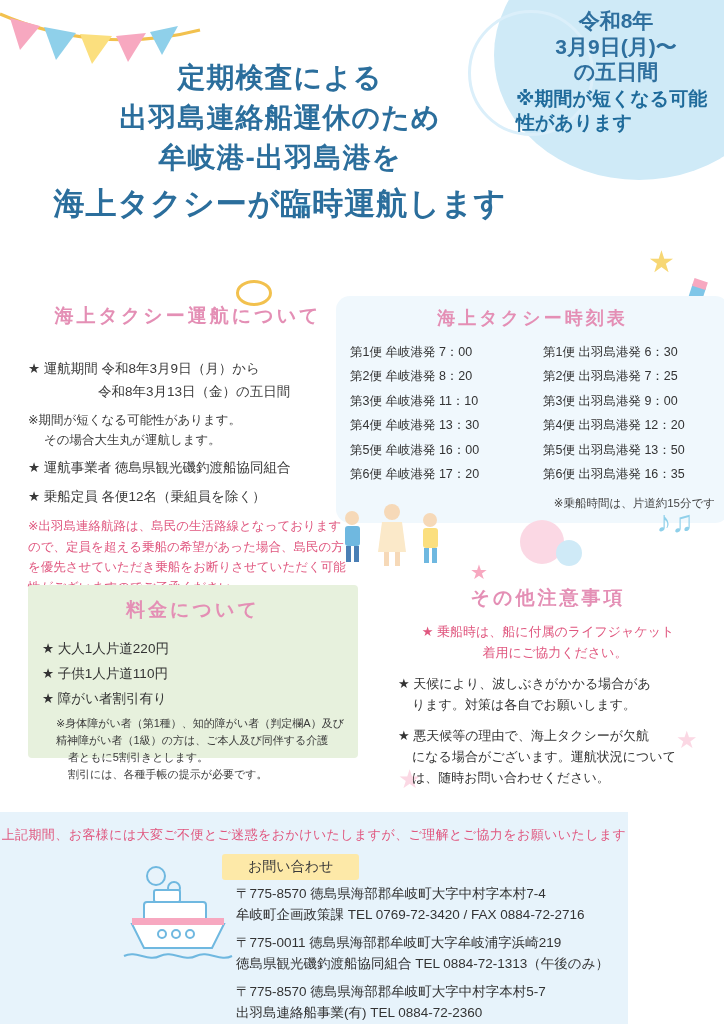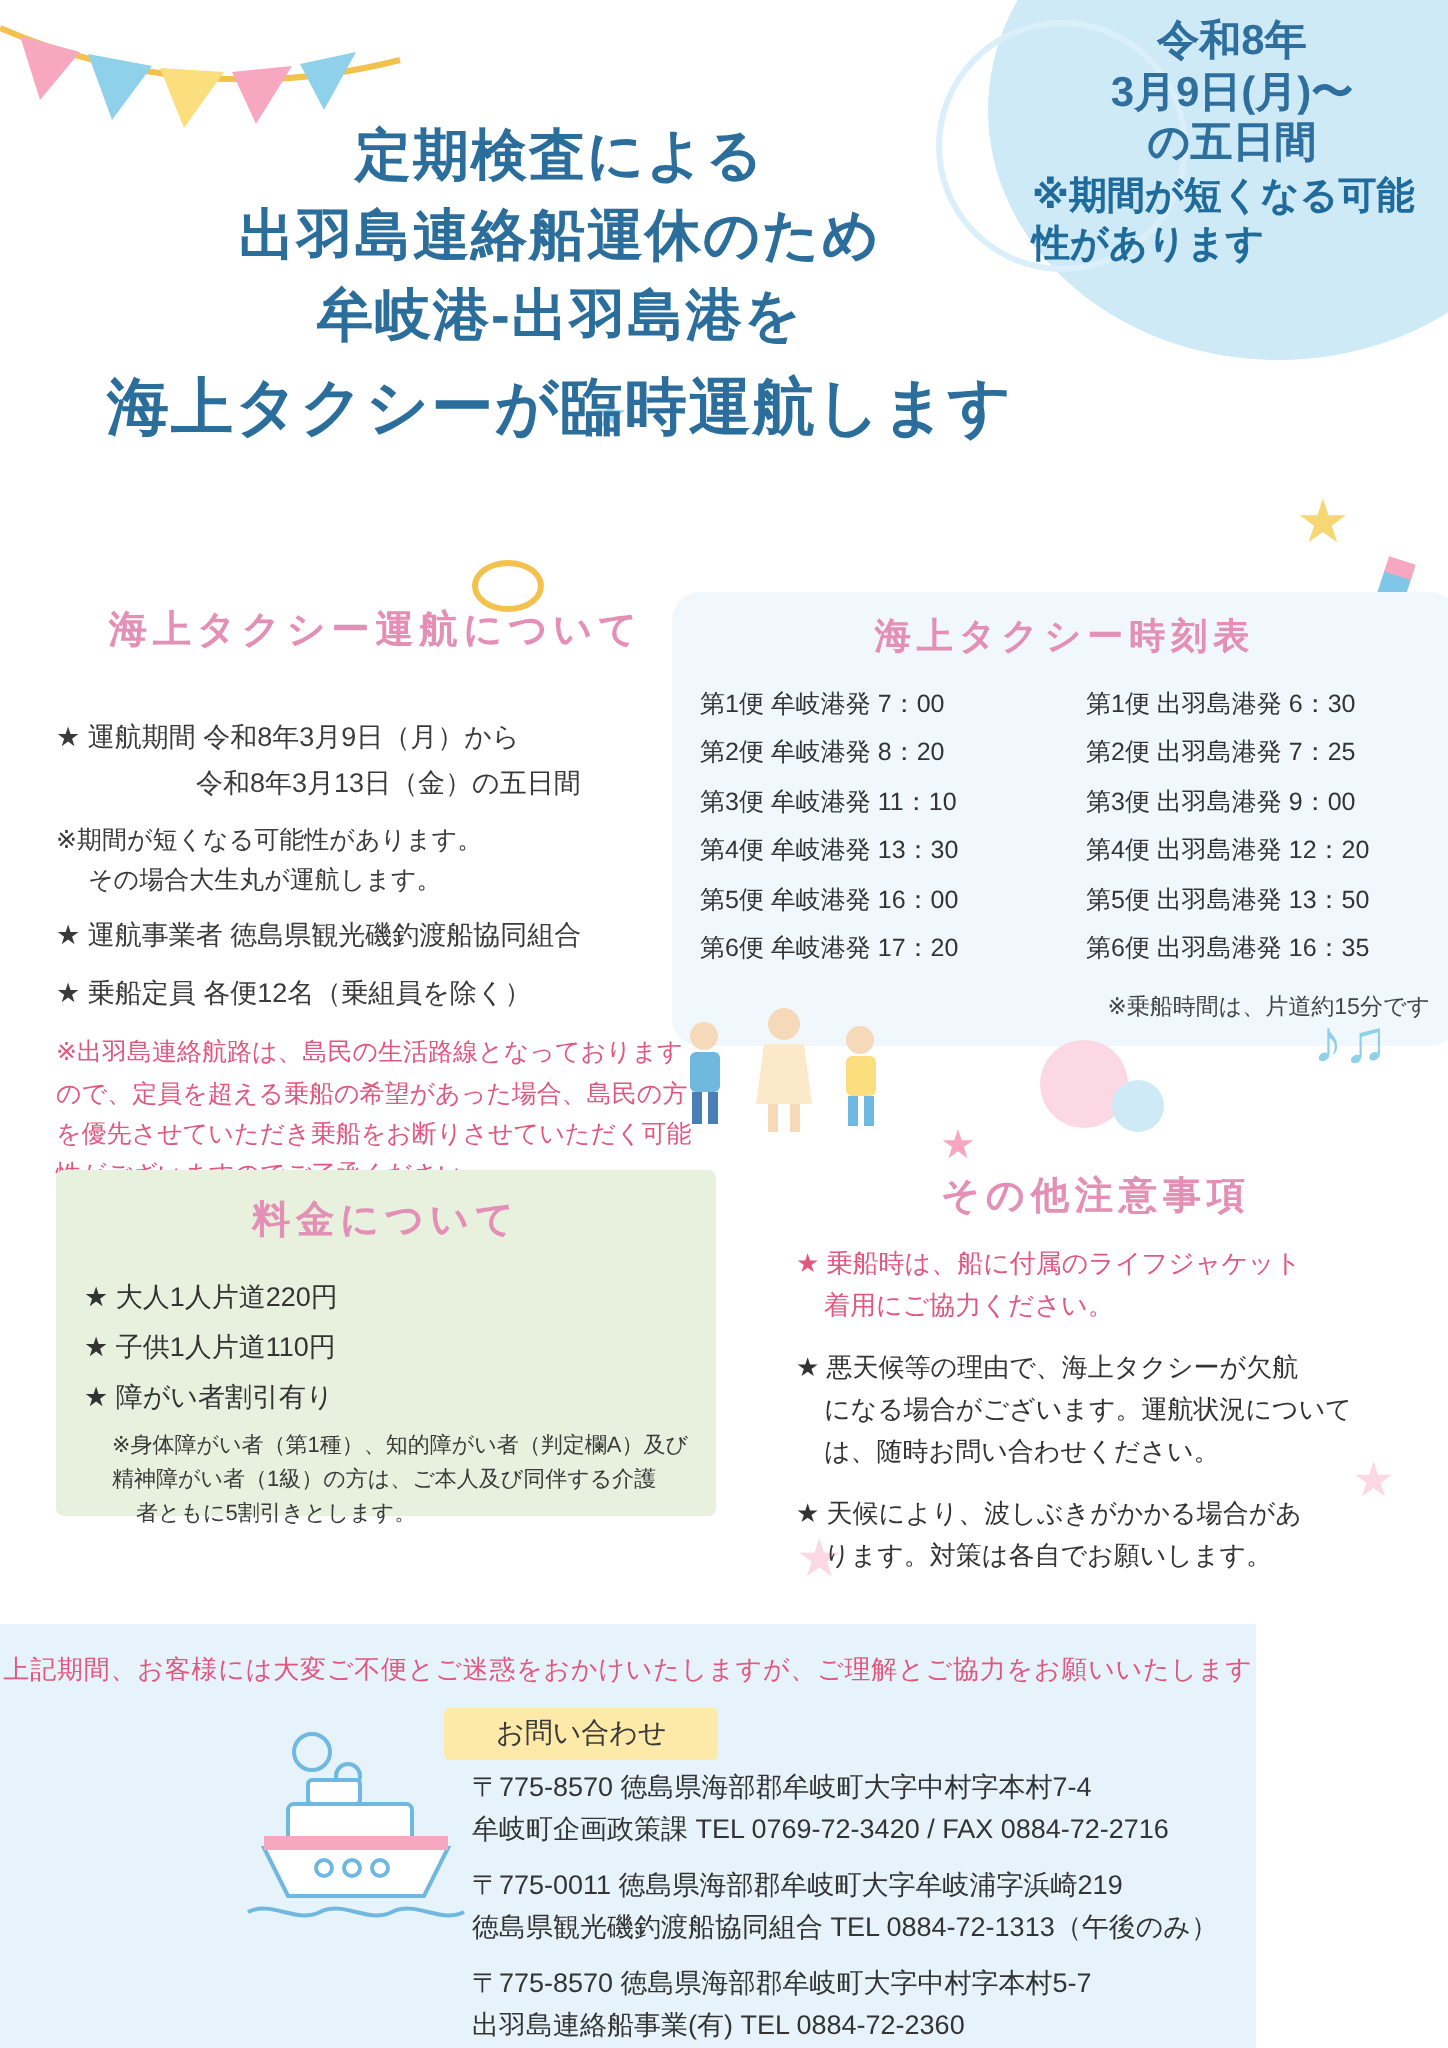--- a/index.html
+++ b/index.html
@@ -390,36 +390,37 @@
   <div class="sec-head">料金について</div>
   <div class="fare-list">
     <div>★ 大人1人片道220円</div>
     <div>★ 子供1人片道110円</div>
     <div>★ 障がい者割引有り</div>
   </div>
   <div class="fare-sub">
     <div>※身体障がい者（第1種）、知的障がい者（判定欄A）及び</div>
     <div>精神障がい者（1級）の方は、ご本人及び同伴する介護</div>
     <div style="padding-left:12px;">者ともに5割引きとします。</div>
+    <div style="padding-left:12px;">割引には、各種手帳の提示が必要です。</div>
   </div>
 </div>
 
 <div class="notes-right">
   <div class="sec-head">その他注意事項</div>
-  <div class="note-item" style="color:#e0577f;">
+  <div class="note-item" style="color:#e0577f;text-align:center;">
     <span>★ 乗船時は、船に付属のライフジャケット</span>
     <span class="hang">着用にご協力ください。</span>
+  </div>
+  <div class="note-item">
+    <span>★ 天候により、波しぶきがかかる場合があ</span>
+    <span class="hang">ります。対策は各自でお願いします。</span>
   </div>
   <div class="note-item">
     <span>★ 悪天候等の理由で、海上タクシーが欠航</span>
     <span class="hang">になる場合がございます。運航状況については、随時お問い合わせください。</span>
-  </div>
-  <div class="note-item">
-    <span>★ 天候により、波しぶきがかかる場合があ</span>
-    <span class="hang">ります。対策は各自でお願いします。</span>
   </div>
 </div>
 
 <div class="bottom-band">
   <div class="band-msg">上記期間、お客様には大変ご不便とご迷惑をおかけいたしますが、ご理解とご協力をお願いいたします</div>
 
   <svg class="boat" width="140" height="110" viewBox="0 0 140 110">
     <circle cx="36" cy="14" r="9" fill="none" stroke="#6fb8e0" stroke-width="2"></circle>
     <circle cx="54" cy="26" r="6" fill="none" stroke="#6fb8e0" stroke-width="2"></circle>
     <rect x="24" y="40" width="62" height="20" rx="3" fill="#ffffff" stroke="#6fb8e0" stroke-width="2"></rect>

